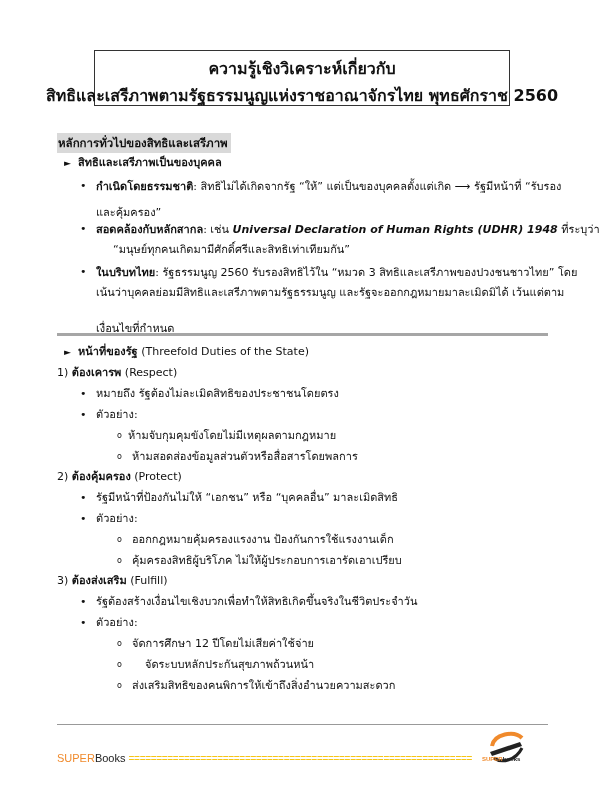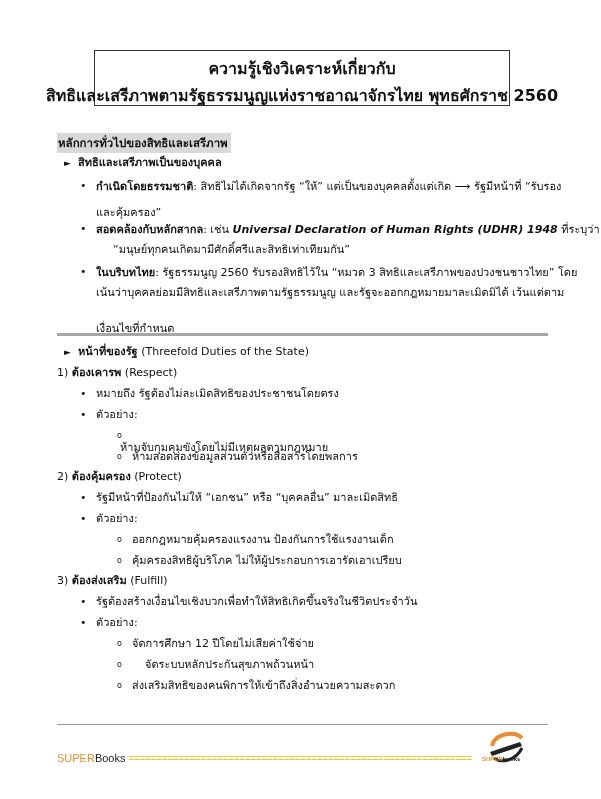--- a/index.html
+++ b/index.html
@@ -95,21 +95,21 @@
   </div>
 
   <div class="row" style="left:57px; top:365px;">
     <span>1) </span><b>ต้องเคารพ</b><span> (Respect)</span>
   </div>
   <span class="bullet" style="left:80px; top:387px;">•</span>
   <div class="row" style="left:96px; top:386px;">หมายถึง รัฐต้องไม่ละเมิดสิทธิของประชาชนโดยตรง</div>
   <span class="bullet" style="left:80px; top:408px;">•</span>
   <div class="row" style="left:96px; top:407px;">ตัวอย่าง:</div>
   <span class="circle" style="left:117px; top:431px;">o</span>
-  <div class="row" style="left:120px; top:428px;margin-top:12px;">ห้ามจับกุมคุมขังโดยไม่มีเหตุผลตามกฎหมาย</div>
+  <div class="row" style="left:128px; top:428px;">ห้ามจับกุมคุมขังโดยไม่มีเหตุผลตามกฎหมาย</div>
   <span class="circle" style="left:117px; top:452px;">o</span>
   <div class="row" style="left:132px; top:449px;">ห้ามสอดส่องข้อมูลส่วนตัวหรือสื่อสารโดยพลการ</div>
 
   <div class="row" style="left:57px; top:469px;">
     <span>2) </span><b>ต้องคุ้มครอง</b><span> (Protect)</span>
   </div>
   <span class="bullet" style="left:80px; top:491px;">•</span>
   <div class="row" style="left:96px; top:490px;">รัฐมีหน้าที่ป้องกันไม่ให้ “เอกชน” หรือ “บุคคลอื่น” มาละเมิดสิทธิ</div>
   <span class="bullet" style="left:80px; top:512px;">•</span>
   <div class="row" style="left:96px; top:511px;">ตัวอย่าง:</div>

